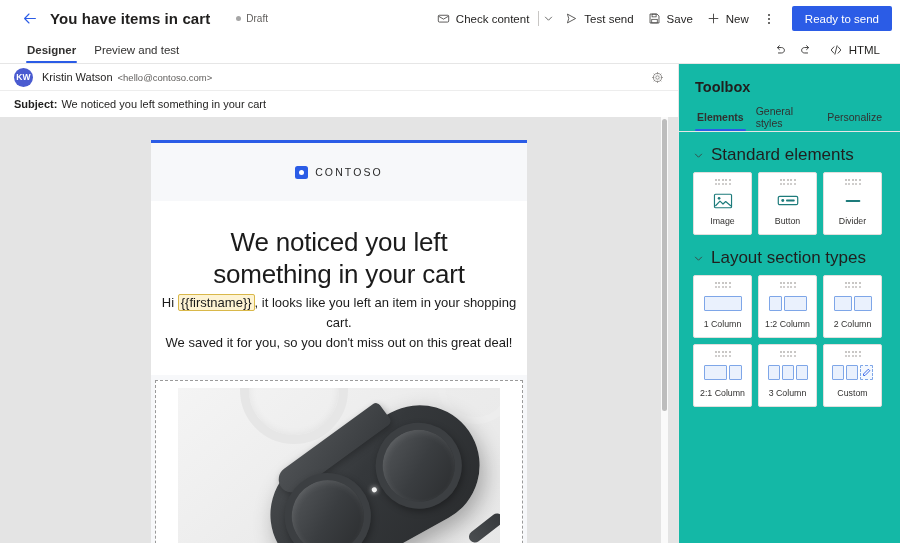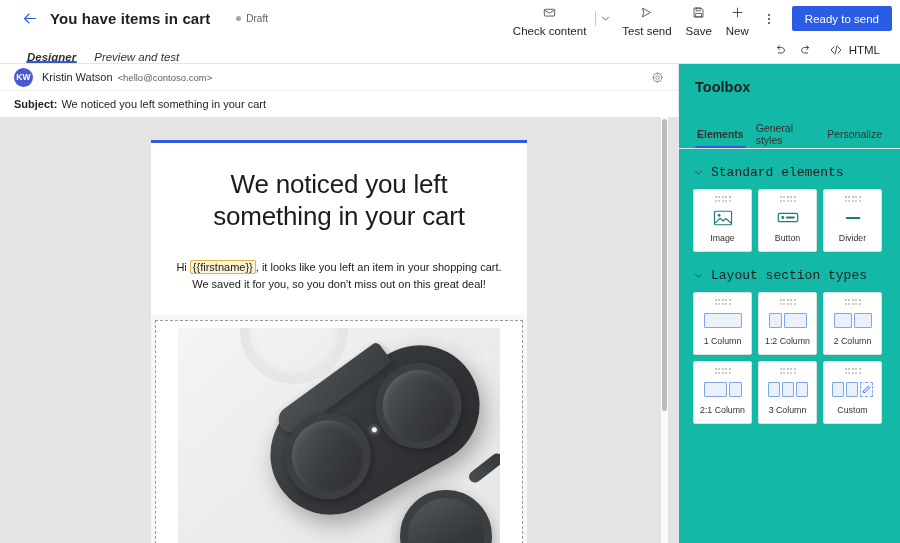--- a/index.html
+++ b/index.html
@@ -29,21 +29,21 @@
   .status-chip {
     display: flex; align-items: center; gap: 5px;
     margin-left: 26px; font-size: 10px; color: #605e5c;
   }
   .status-dot { width: 5px; height: 5px; border-radius: 50%; background: #a6a6a6; }
   .topbar-spacer { flex: 1 1 auto; }
   .cmd-group { display: flex; align-items: center; gap: 0px; }
   .cmd {
     display: flex; align-items: center; gap: 6px;
     height: 26px; padding: 0 7px; font-size: 11.5px; color: #201f1e;
-    cursor: pointer; white-space: nowrap; border-radius: 2px; flex-direction: column;
+    cursor: pointer; white-space: nowrap; border-radius: 2px;
   }
   .cmd-ico { display: flex; align-items: center; color: #201f1e; }
   .cmd-split {
     display: flex; align-items: center; height: 26px;
     padding: 0 4px 0 2px; cursor: pointer; border-radius: 2px;
   }
   .vsep { width: 1px; height: 15px; background: #c8c6c4; margin: 0 2px; }
   .kebab {
     width: 22px; height: 26px; display: flex; flex-direction: column;
     align-items: center; justify-content: center; gap: 2px; cursor: pointer;
@@ -56,22 +56,22 @@
     cursor: pointer; margin-left: 10px; white-space: nowrap;
     font-family: "Liberation Sans", sans-serif;
   }
 
   
   .tabstrip {
     height: 27px; flex: 0 0 27px; display: flex; align-items: stretch;
     padding: 0 14px 0 18px; background: #fff; border-bottom: 1px solid #e6e6e6;
   }
   .tab {
-    position: relative; display: flex; align-items: flex-end;
-    padding: 0 9px; font-size: 11.5px; color: #323130; cursor: pointer; font-style: italic;
+    position: relative; display: flex; align-items: center;
+    padding: 0 9px; font-size: 11.5px; color: #323130; cursor: pointer;
   }
   .tab.active { font-weight: 700; }
   .tab.active::after {
     content: ""; position: absolute; left: 8px; right: 8px; bottom: 0;
     height: 2px; background: #2b5ce6; border-radius: 2px;
   }
   .tabstrip-spacer { flex: 1 1 auto; }
   .ts-icon {
     display: flex; align-items: center; justify-content: center;
     width: 26px; cursor: pointer; color: #3b3a39;
@@ -130,21 +130,21 @@
   }
   .logo-text {
     font-size: 10.5px; letter-spacing: 2.1px; color: #2a2a2a; font-weight: 500;
   }
   .hero-block { background: #fff; padding: 26px 8px 22px; }
   .hero-title {
     font-size: 26px; font-weight: 400; line-height: 1.23; text-align: center;
     color: #1b1b1b; letter-spacing: -.2px;
   }
   .hero-body {
-    margin-top: 26px; font-size: 11px; line-height: 1.55;
+    margin-top: 2px; font-size: 13px; line-height: 1.55;
     text-align: center; color: #1b1b1b;
   }
   .token {
     background: #fdf3d3; border: 1px solid #d9b84a; border-radius: 2px;
     padding: 0 2px; color: #1b1b1b;
   }
   .img-section {
     margin: 5px 4px 0; border: 1px dashed #9a9a9a; background: #fff;
     padding: 7px 22px 0;
   }
@@ -208,39 +208,39 @@
     background: #bdbdbd; border-radius: 3px;
   }
 
   
   .toolbox {
     width: 222px; flex: 0 0 222px; background: #14b8a6;
     border-left: 1px solid #e6e6e6; display: flex; flex-direction: column;
   }
   .tb-title { font-size: 14.5px; font-weight: 600; padding: 15px 16px 0; color: #201f1e; }
   .tb-tabs {
-    display: flex; align-items: stretch; height: 30px; margin-top: 24px;
+    display: flex; align-items: stretch; height: 30px; margin-top: 7px;
     padding: 0 12px; border-bottom: 1px solid #e6e6e6;
   }
   .tb-tab {
     position: relative; display: flex; align-items: center; padding: 0 6px;
     font-size: 10.5px; color: #323130; cursor: pointer;
   }
   .tb-tab.active { font-weight: 700; }
   .tb-tab.active::after {
     content: ""; position: absolute; left: 4px; right: 4px; bottom: 0;
     height: 2px; background: #2b5ce6; border-radius: 2px;
   }
   .tb-body { flex: 1 1 auto; overflow: hidden; padding: 0 14px; }
   .section-head {
     display: flex; align-items: center; gap: 7px; height: 30px;
     margin-top: 8px; cursor: pointer;
   }
   .chev { color: #3b3a39; display: flex; align-items: center; }
-  .section-title { font-size: 13px; color: #201f1e; font-family: Liberation Mono, monospace; }
+  .section-title { font-size: 17px; color: #201f1e; }
   .card-grid { display: flex; flex-wrap: wrap; gap: 6px; margin-top: 2px; }
   .card {
     width: 59px; height: 63px; border: 1px solid #e1dfdd; border-radius: 2px;
     background: #fff; display: flex; flex-direction: column; align-items: center;
     cursor: pointer; padding-top: 6px;
   }
   .grip {
     display: grid; grid-template-columns: repeat(5, 2px); gap: 1.5px;
     margin-bottom: 5px;
   }
@@ -384,20 +384,26 @@
       </div>
 
       <div class="subject-row">
         <span class="subject-label">Subject:</span>
         <span class="subject-text">We noticed you left something in your cart</span>
       </div>
 
       <div class="canvas">
         <div class="email-doc">
 
+          <div class="logo-band">
+            <span class="logo-mark">
+                <i></i>
+              </span>
+            <span class="logo-text">CONTOSO</span>
+          </div>
 
           <div class="hero-block">
             <div class="hero-title">
               <div>We noticed you left</div>
               <div>something in your cart</div>
             </div>
             <div class="hero-body">
               <span>Hi </span><span class="token">{{firstname}}</span><span>, it looks like you left an item in your shopping cart.</span>
               <div>We saved it for you, so you don't miss out on this great deal!</div>
             </div>

